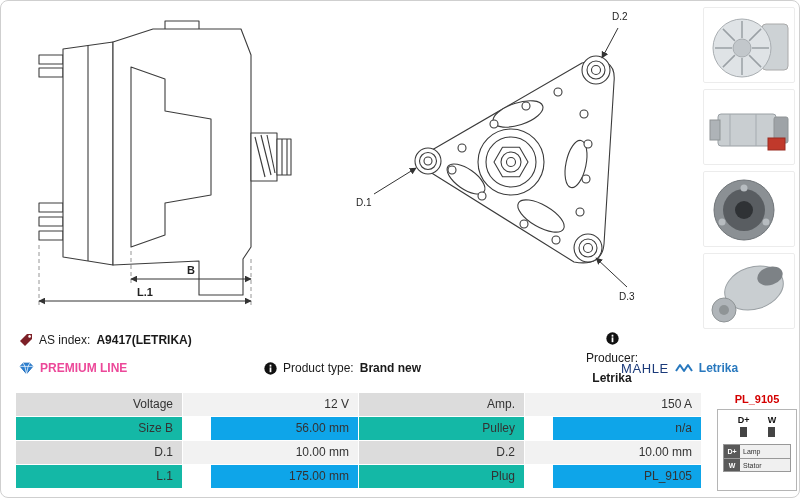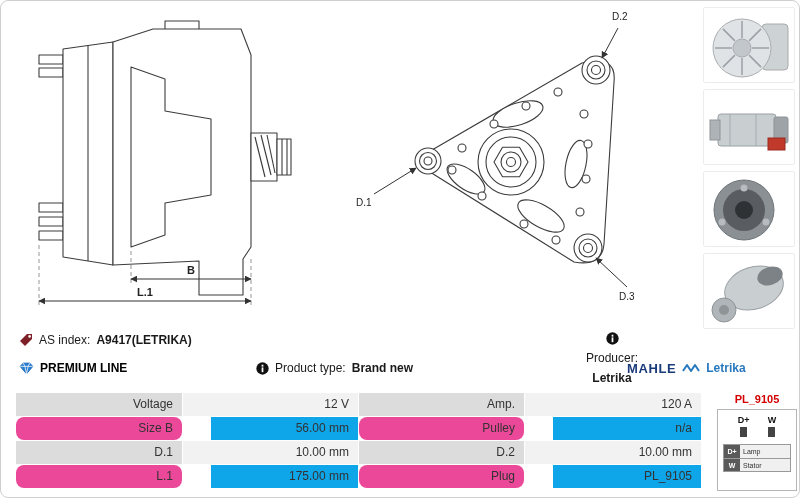--- a/index.html
+++ b/index.html
@@ -12,32 +12,32 @@
   .drawing-rear { left:335px; top:3px; }
 
   .photo-col { position:absolute; left:702px; top:6px; width:92px;
                display:flex; flex-direction:column; gap:6px; }
   .photo { width:92px; height:76px; background:#fff; border:1px solid #ececec; border-radius:2px; }
 
   .info-item { position:absolute; display:flex; align-items:center; gap:6px;
                font-size:12px; color:#1a1a1a; height:16px; white-space:nowrap; }
   .info-item b { font-weight:bold; }
   .icon { flex:0 0 auto; display:block; }
-  .premium-label { color:#000000; font-weight:bold; }
-  .mahle { font-weight:bold; color:#1b3a7a; letter-spacing:0.6px; font-size:13px;margin-left:6px; }
+  .premium-label { color:#ec4899; font-weight:bold; }
+  .mahle { font-weight:normal; color:#1b3a7a; letter-spacing:0.6px; font-size:13px; }
   .letrika { color:#2878be; font-size:12px; font-weight:bold; }
 
   .spec-table { position:absolute; left:15px; top:392px; width:682px;
                 display:grid; grid-template-columns:166px 175px 165px 176px;
                 row-gap:1px; column-gap:1px; background:#fff; }
   .cell { height:23px; line-height:23px; font-size:12px; color:#333;
           text-align:right; padding-right:9px; overflow:hidden; }
   .lab-odd  { background:#dcdcdc; }
   .val-odd  { background:#f2f2f2; }
-  .lab-even { background:#ec4899;border-radius:8px; }
+  .lab-even { background:#14b8a6; }
   .val-even { background:#0ea5e9;margin-left:28px; }
 
   .plug-code { position:absolute; left:714px; top:392px; width:84px; text-align:center;
                font-size:11px; font-weight:bold; color:#d40000; }
   .plug-box { position:absolute; left:716px; top:408px; width:80px; height:82px;
               border:1px solid #b5b5b5; background:#fff; padding:5px 5px 4px; }
   .pins { display:flex; justify-content:center; gap:18px; }
   .pin { display:flex; flex-direction:column; align-items:center;
          font-size:9px; font-weight:bold; color:#111; }
   .pin .terminal { width:7px; height:10px; background:#444; margin-top:2px; }
@@ -228,21 +228,21 @@
 
   <div class="info-item" style="left:18px; top:359px;">
     <svg class="icon" width="15" height="13" viewBox="0 0 14 12">
       <polygon points="1,4 4,1 10,1 13,4 7,11" fill="#2b7fd0" stroke="#0a5fb4" stroke-width="0.8"></polygon>
       <polyline points="1,4 13,4" stroke="#fff" stroke-width="0.7" fill="none"></polyline>
       <polyline points="4,1 5.5,4 7,11 8.5,4 10,1" stroke="#fff" stroke-width="0.7" fill="none"></polyline>
     </svg>
     <span class="premium-label">PREMIUM LINE</span>
   </div>
 
-  <div class="info-item" style="left:255px; top:359px;">
+  <div class="info-item" style="left:263px; top:359px;">
     <svg class="icon" width="13" height="13" viewBox="0 0 12 12">
       <circle cx="6" cy="6" r="5.7" fill="#111"></circle>
       <rect x="5.2" y="2.5" width="1.6" height="1.8" fill="#fff"></rect>
       <rect x="5.2" y="5" width="1.6" height="4.4" fill="#fff"></rect>
     </svg>
     <span>Product type:</span>
     <b>Brand new</b>
   </div>
 
   <div class="info-item" style="left:620px; top:359px;">
@@ -250,21 +250,21 @@
     <svg class="icon" width="18" height="12" viewBox="0 0 18 12">
       <polyline points="1,9 5,3 9,9 13,3 17,9" fill="none" stroke="#2878be" stroke-width="2" stroke-linejoin="round"></polyline>
     </svg>
     <span class="letrika">Letrika</span>
   </div>
 
   <div class="spec-table">
     <div class="cell lab-odd">Voltage</div>
     <div class="cell val-odd">12 V</div>
     <div class="cell lab-odd">Amp.</div>
-    <div class="cell val-odd">120 A</div>
+    <div class="cell val-odd">150 A</div>
 
     <div class="cell lab-even">Size B</div>
     <div class="cell val-even">56.00 mm</div>
     <div class="cell lab-even">Pulley</div>
     <div class="cell val-even">n/a</div>
 
     <div class="cell lab-odd">D.1</div>
     <div class="cell val-odd">10.00 mm</div>
     <div class="cell lab-odd">D.2</div>
     <div class="cell val-odd">10.00 mm</div>

